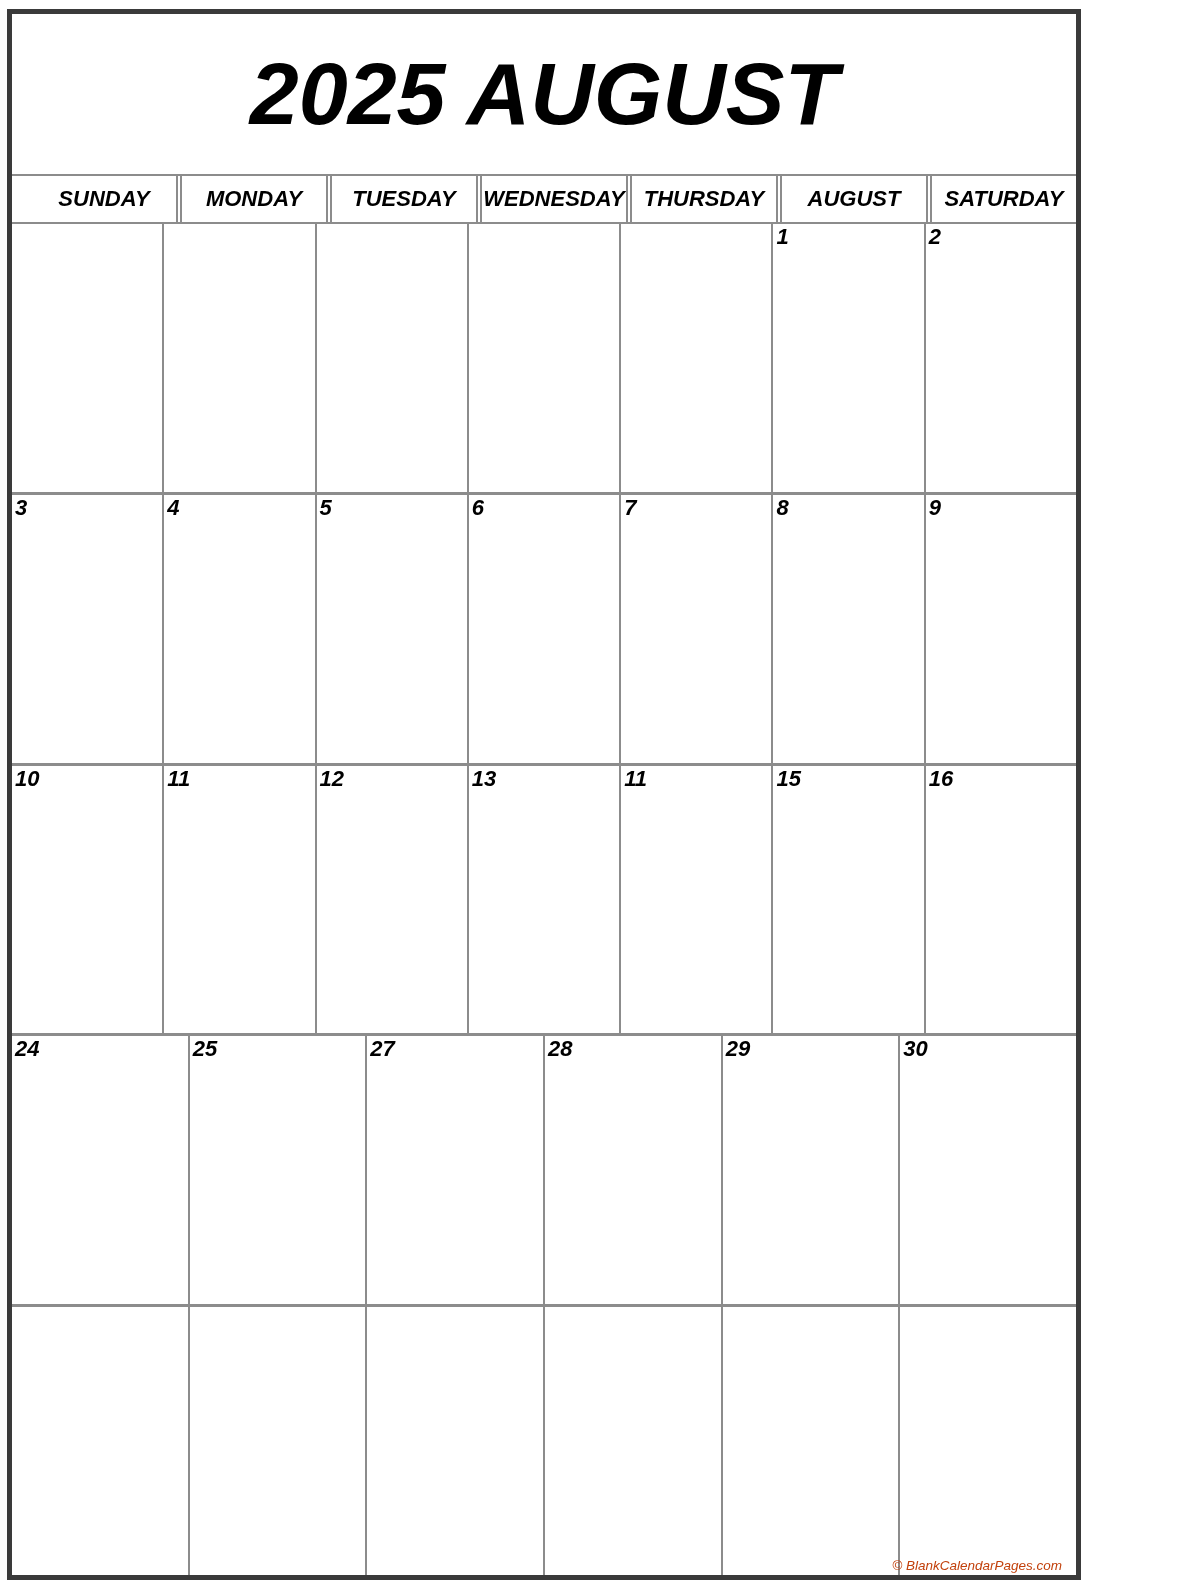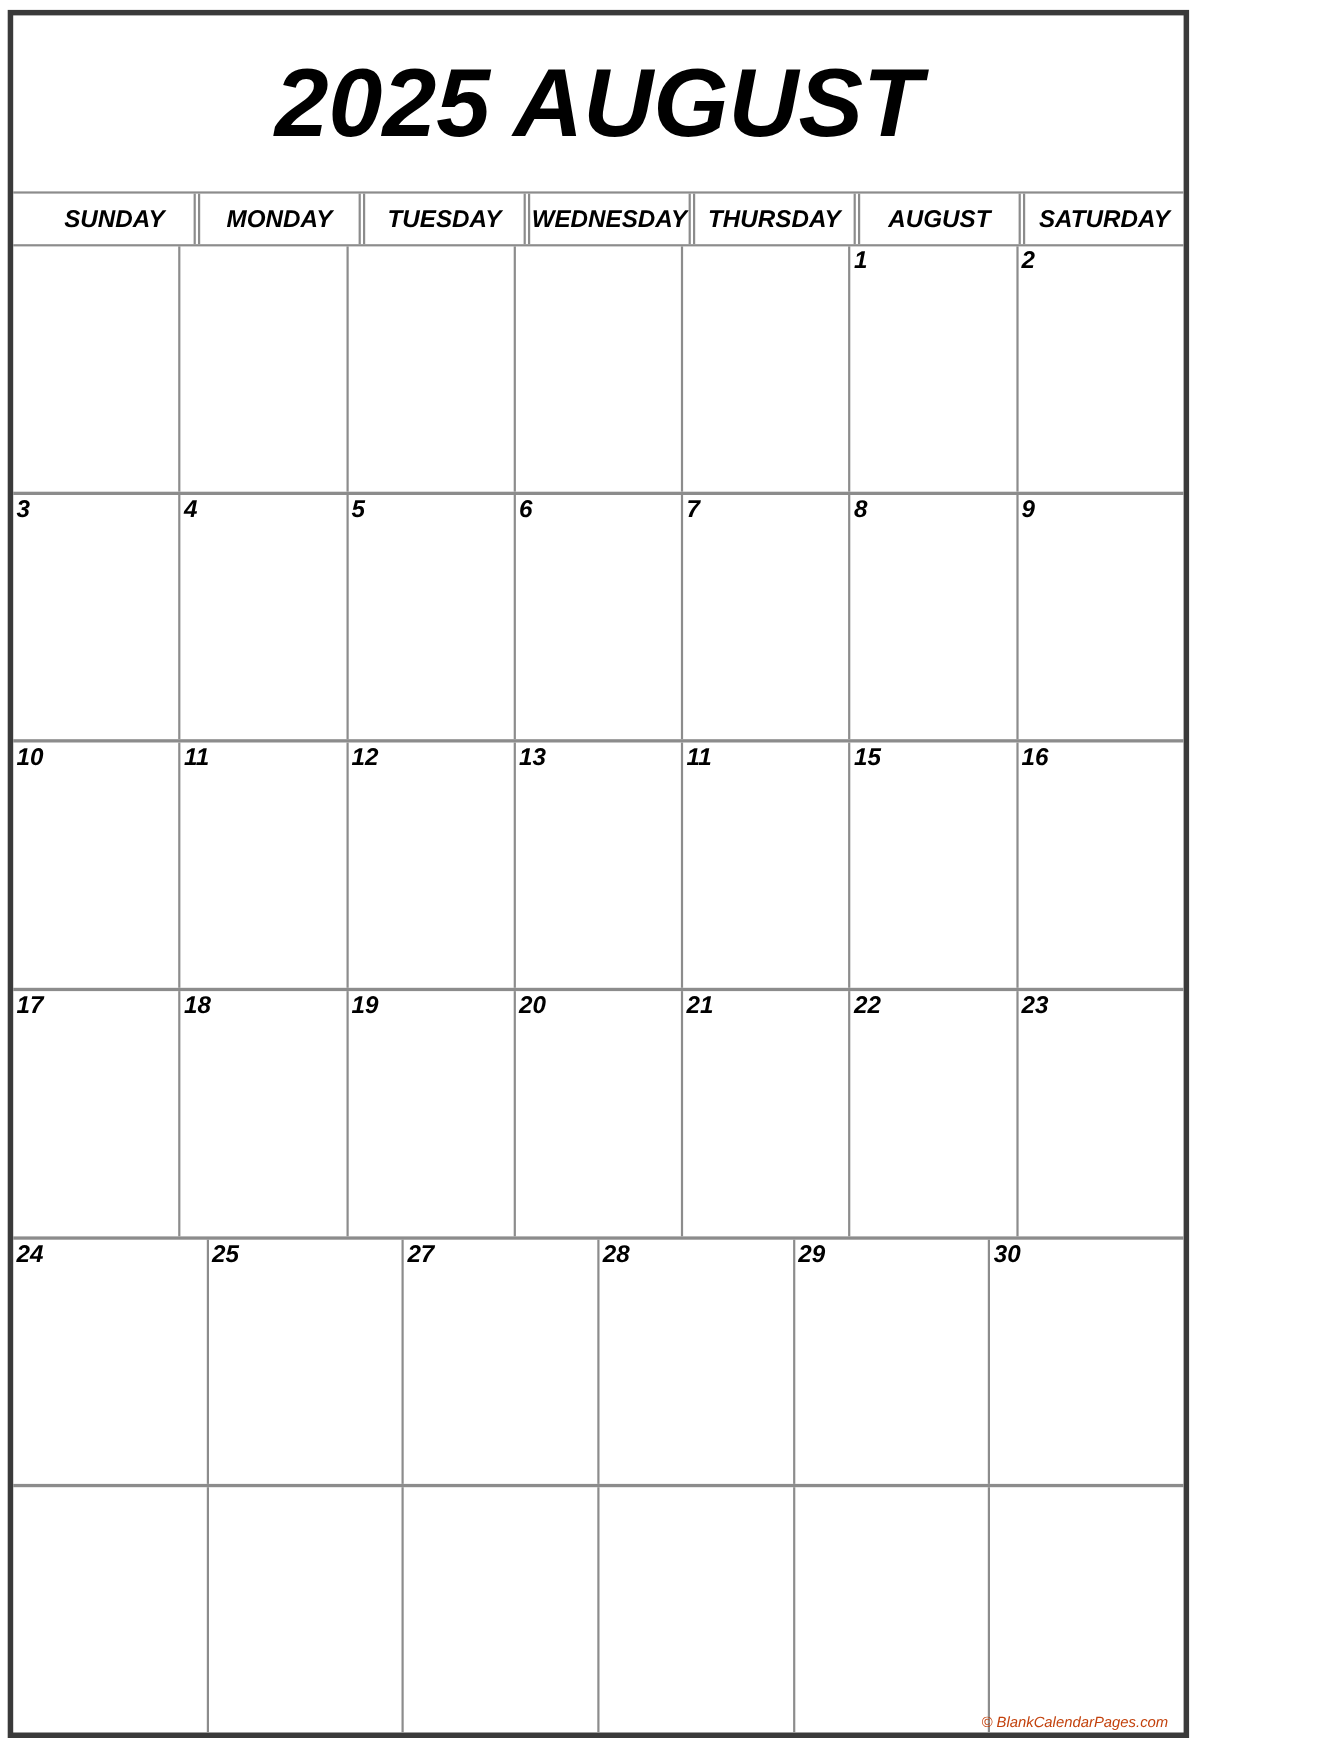--- a/index.html
+++ b/index.html
@@ -154,43 +154,20 @@
         <span class="day-number">11</span>
       </div>
     <div class="day-cell">
         <span class="day-number">15</span>
       </div>
     <div class="day-cell">
         <span class="day-number">16</span>
       </div>
   </div>
 
-  <div class="week-row">
-    <div class="day-cell">
-        <span class="day-number">17</span>
-      </div>
-    <div class="day-cell">
-        <span class="day-number">18</span>
-      </div>
-    <div class="day-cell">
-        <span class="day-number">19</span>
-      </div>
-    <div class="day-cell">
-        <span class="day-number">20</span>
-      </div>
-    <div class="day-cell">
-        <span class="day-number">21</span>
-      </div>
-    <div class="day-cell">
-        <span class="day-number">22</span>
-      </div>
-    <div class="day-cell">
-        <span class="day-number">23</span>
-      </div>
-  </div>
 
   <div class="week-row">
     <div class="day-cell">
         <span class="day-number">24</span>
       </div>
     <div class="day-cell">
         <span class="day-number">25</span>
       </div>
     <div class="day-cell">
         <span class="day-number">27</span>

